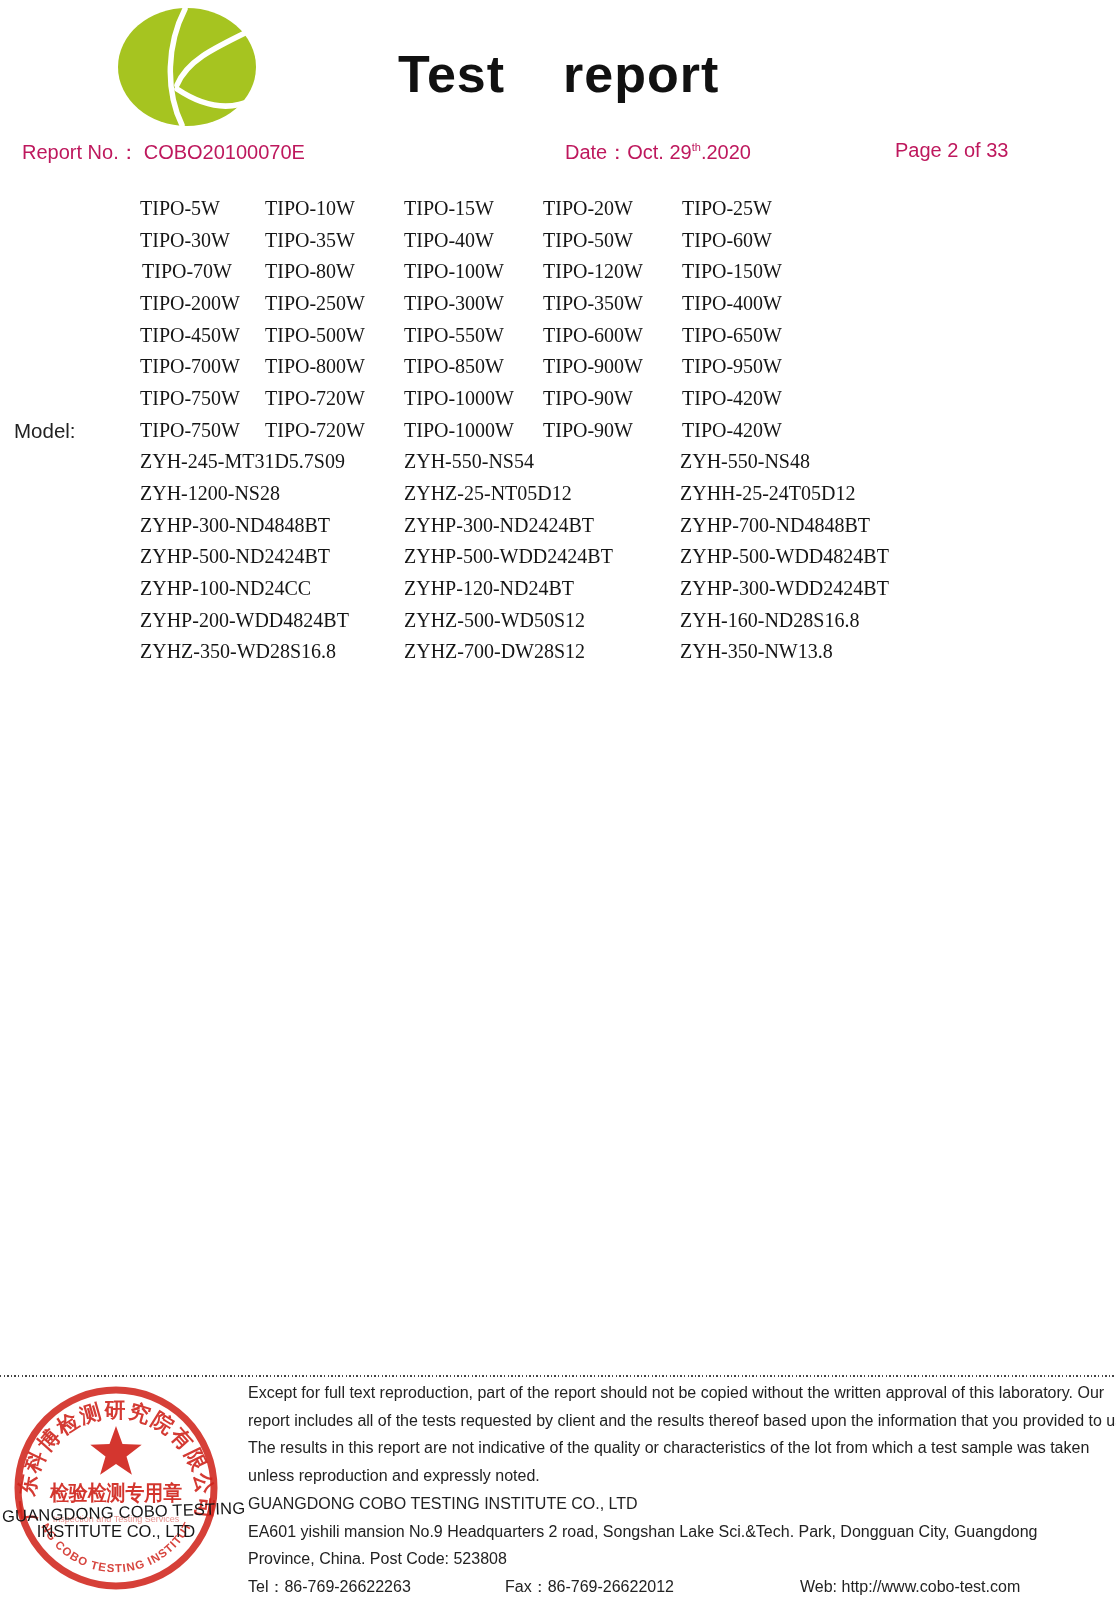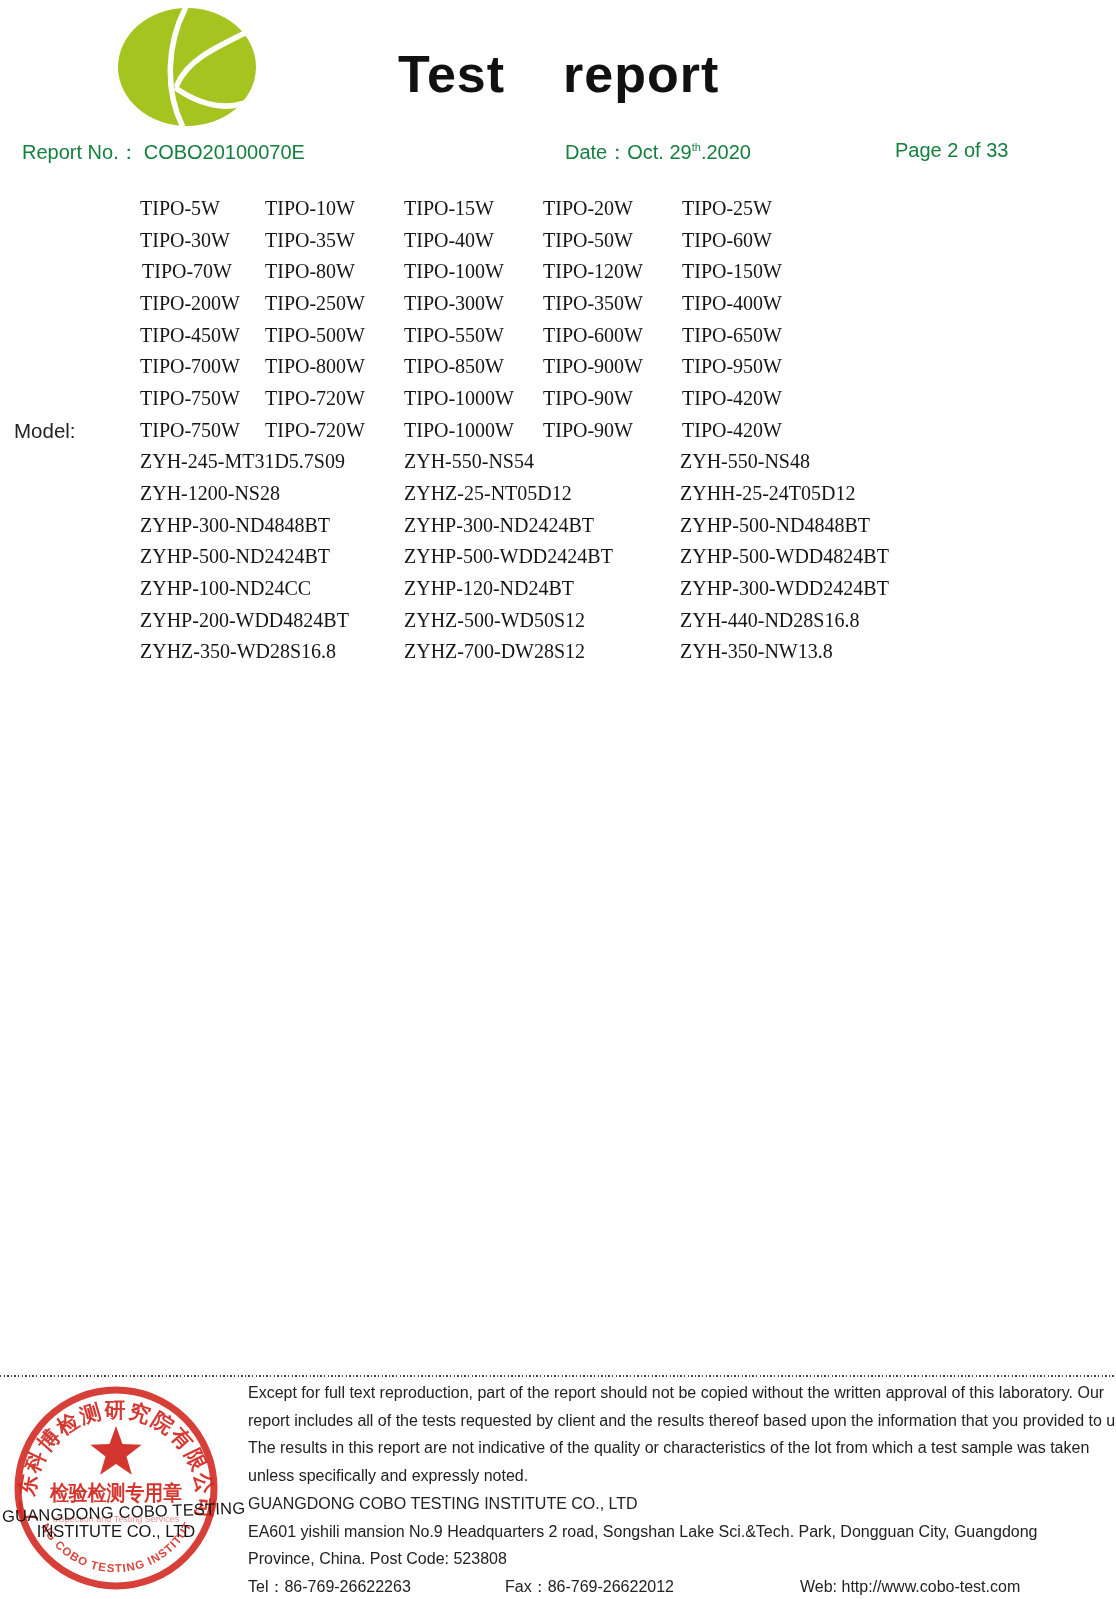--- a/index.html
+++ b/index.html
@@ -7,21 +7,21 @@
     width:1116px;height:1599px;position:relative;background:#ffffff;
     font-family:"Liberation Sans", sans-serif;color:#1b1b1b;overflow:hidden;
   }
   .abs{position:absolute;}
 
   
   #logo{left:115px;top:6px;width:146px;height:122px;}
   #title{left:398px;top:44px;font-size:52px;font-weight:bold;color:#111;
          letter-spacing:1px;white-space:nowrap;}
   #title .gap{display:inline-block;width:58px;}
-  .info{top:139px;font-size:20px;white-space:nowrap;color:#15803d;}
+  .info{top:139px;font-size:20px;white-space:nowrap;color:#be185d;}
   #report-no{left:22px;}
   #report-no .val{margin-left:5px;}
   #date-block{left:531px;margin-left:34px;}
   #date-block sup{font-size:0.55em;}
   #page-ind{left:895px;}
 
   
   #model-label{left:14px;top:419px;font-size:20.5px;color:#222;}
   #model-grid{left:0;top:193px;width:960px;font-family:"Liberation Serif", serif;
               font-size:20px;color:#151515;}
@@ -133,36 +133,36 @@
       <span class="z3">ZYH-550-NS48</span>
     </div>
   <div class="mrow">
       <span class="z1">ZYH-1200-NS28</span>
       <span class="z2">ZYHZ-25-NT05D12</span>
       <span class="z3">ZYHH-25-24T05D12</span>
     </div>
   <div class="mrow">
       <span class="z1">ZYHP-300-ND4848BT</span>
       <span class="z2">ZYHP-300-ND2424BT</span>
-      <span class="z3">ZYHP-500-ND4848BT</span>
+      <span class="z3">ZYHP-700-ND4848BT</span>
     </div>
   <div class="mrow">
       <span class="z1">ZYHP-500-ND2424BT</span>
       <span class="z2">ZYHP-500-WDD2424BT</span>
       <span class="z3">ZYHP-500-WDD4824BT</span>
     </div>
   <div class="mrow">
       <span class="z1">ZYHP-100-ND24CC</span>
       <span class="z2">ZYHP-120-ND24BT</span>
       <span class="z3">ZYHP-300-WDD2424BT</span>
     </div>
   <div class="mrow">
       <span class="z1">ZYHP-200-WDD4824BT</span>
       <span class="z2">ZYHZ-500-WD50S12</span>
-      <span class="z3">ZYH-440-ND28S16.8</span>
+      <span class="z3">ZYH-160-ND28S16.8</span>
     </div>
   <div class="mrow">
       <span class="z1">ZYHZ-350-WD28S16.8</span>
       <span class="z2">ZYHZ-700-DW28S12</span>
       <span class="z3">ZYH-350-NW13.8</span>
     </div>
 </div>
 
 <div class="abs" id="sep"></div>
 
@@ -184,21 +184,21 @@
     </text>
   </svg>
   <div class="underlay u1">GUANGDONG COBO TESTING</div>
   <div class="underlay u2">INSTITUTE CO., LTD</div>
 </div>
 
 <div class="abs" id="footer-text">
   <div class="dline">Except for full text reproduction, part of the report should not be copied without the written approval of this laboratory. Our</div>
   <div class="dline">report includes all of the tests requested by client and the results thereof based upon the information that you provided to us.</div>
   <div class="dline">The results in this report are not indicative of the quality or characteristics of the lot from which a test sample was taken</div>
-  <div class="dline">unless specifically and expressly noted.</div>
+  <div class="dline">unless reproduction and expressly noted.</div>
   <div class="dline">GUANGDONG COBO TESTING INSTITUTE CO., LTD</div>
   <div class="dline">EA601 yishili mansion No.9 Headquarters 2 road, Songshan Lake Sci.&amp;Tech. Park, Dongguan City, Guangdong</div>
   <div class="dline">Province, China. Post Code: 523808</div>
   <div id="telrow">
     <span class="tel">Tel：86-769-26622263</span>
     <span class="fax">Fax：86-769-26622012</span>
     <span class="web">Web: http://www.cobo-test.com</span>
   </div>
 </div>
 

